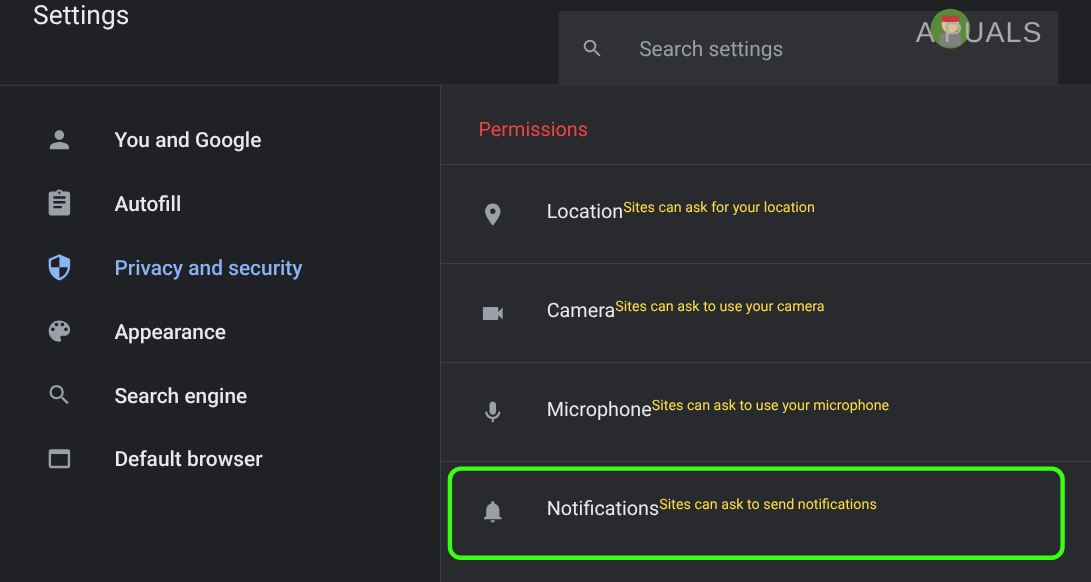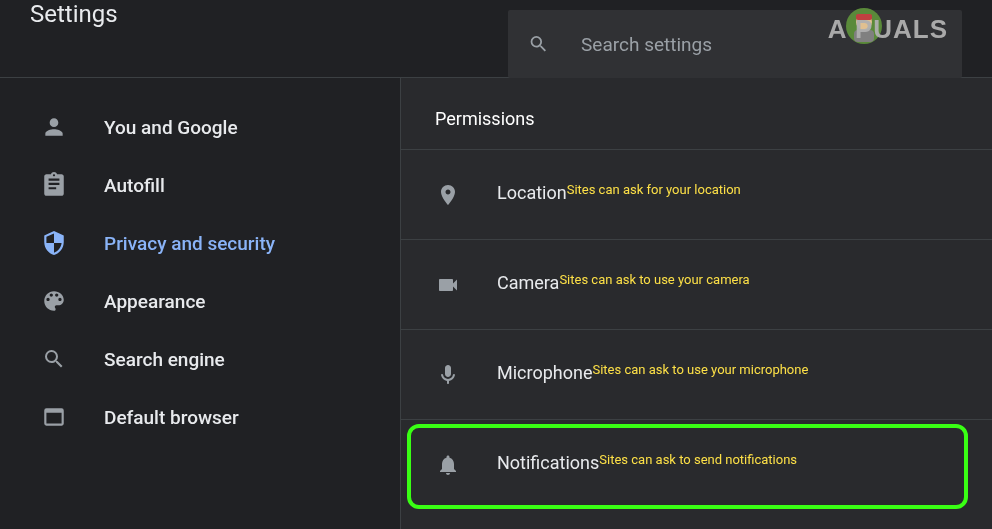--- a/index.html
+++ b/index.html
@@ -95,21 +95,21 @@
       color: #8ab4f8;
     }
     .content {
       flex: 1;
       background: #292a2d;
       border-left: 1px solid #3c4043;
       overflow: hidden;
     }
     .section-header {
       font-size: 18px;
-      color: #ffffff;
+      color: #ef4444;
       padding: 30px 0 20px 34px;
     }
     .perm-item {
       display: flex;
       align-items: center;
       height: 90px;
       border-top: 1px solid #3c4043;
       padding-left: 34px;
       cursor: pointer;
       position: relative;
@@ -145,21 +145,21 @@
       border: 4px solid #39ff14;
       border-radius: 12px;
       pointer-events: none;
     }
     .watermark {
       position: absolute;
       top: 14px;
       right: 44px;
       font-size: 26px;
       color: #b0b0b0;
-      font-weight: 700;
+      font-weight: 400;
       letter-spacing: 1px;
       opacity: 0.95;
       font-family: Arial, sans-serif;
     }
     .watermark-icon {
       position: absolute;
       top: 6px;
       right: 108px;
       width: 40px;
       height: 40px;

